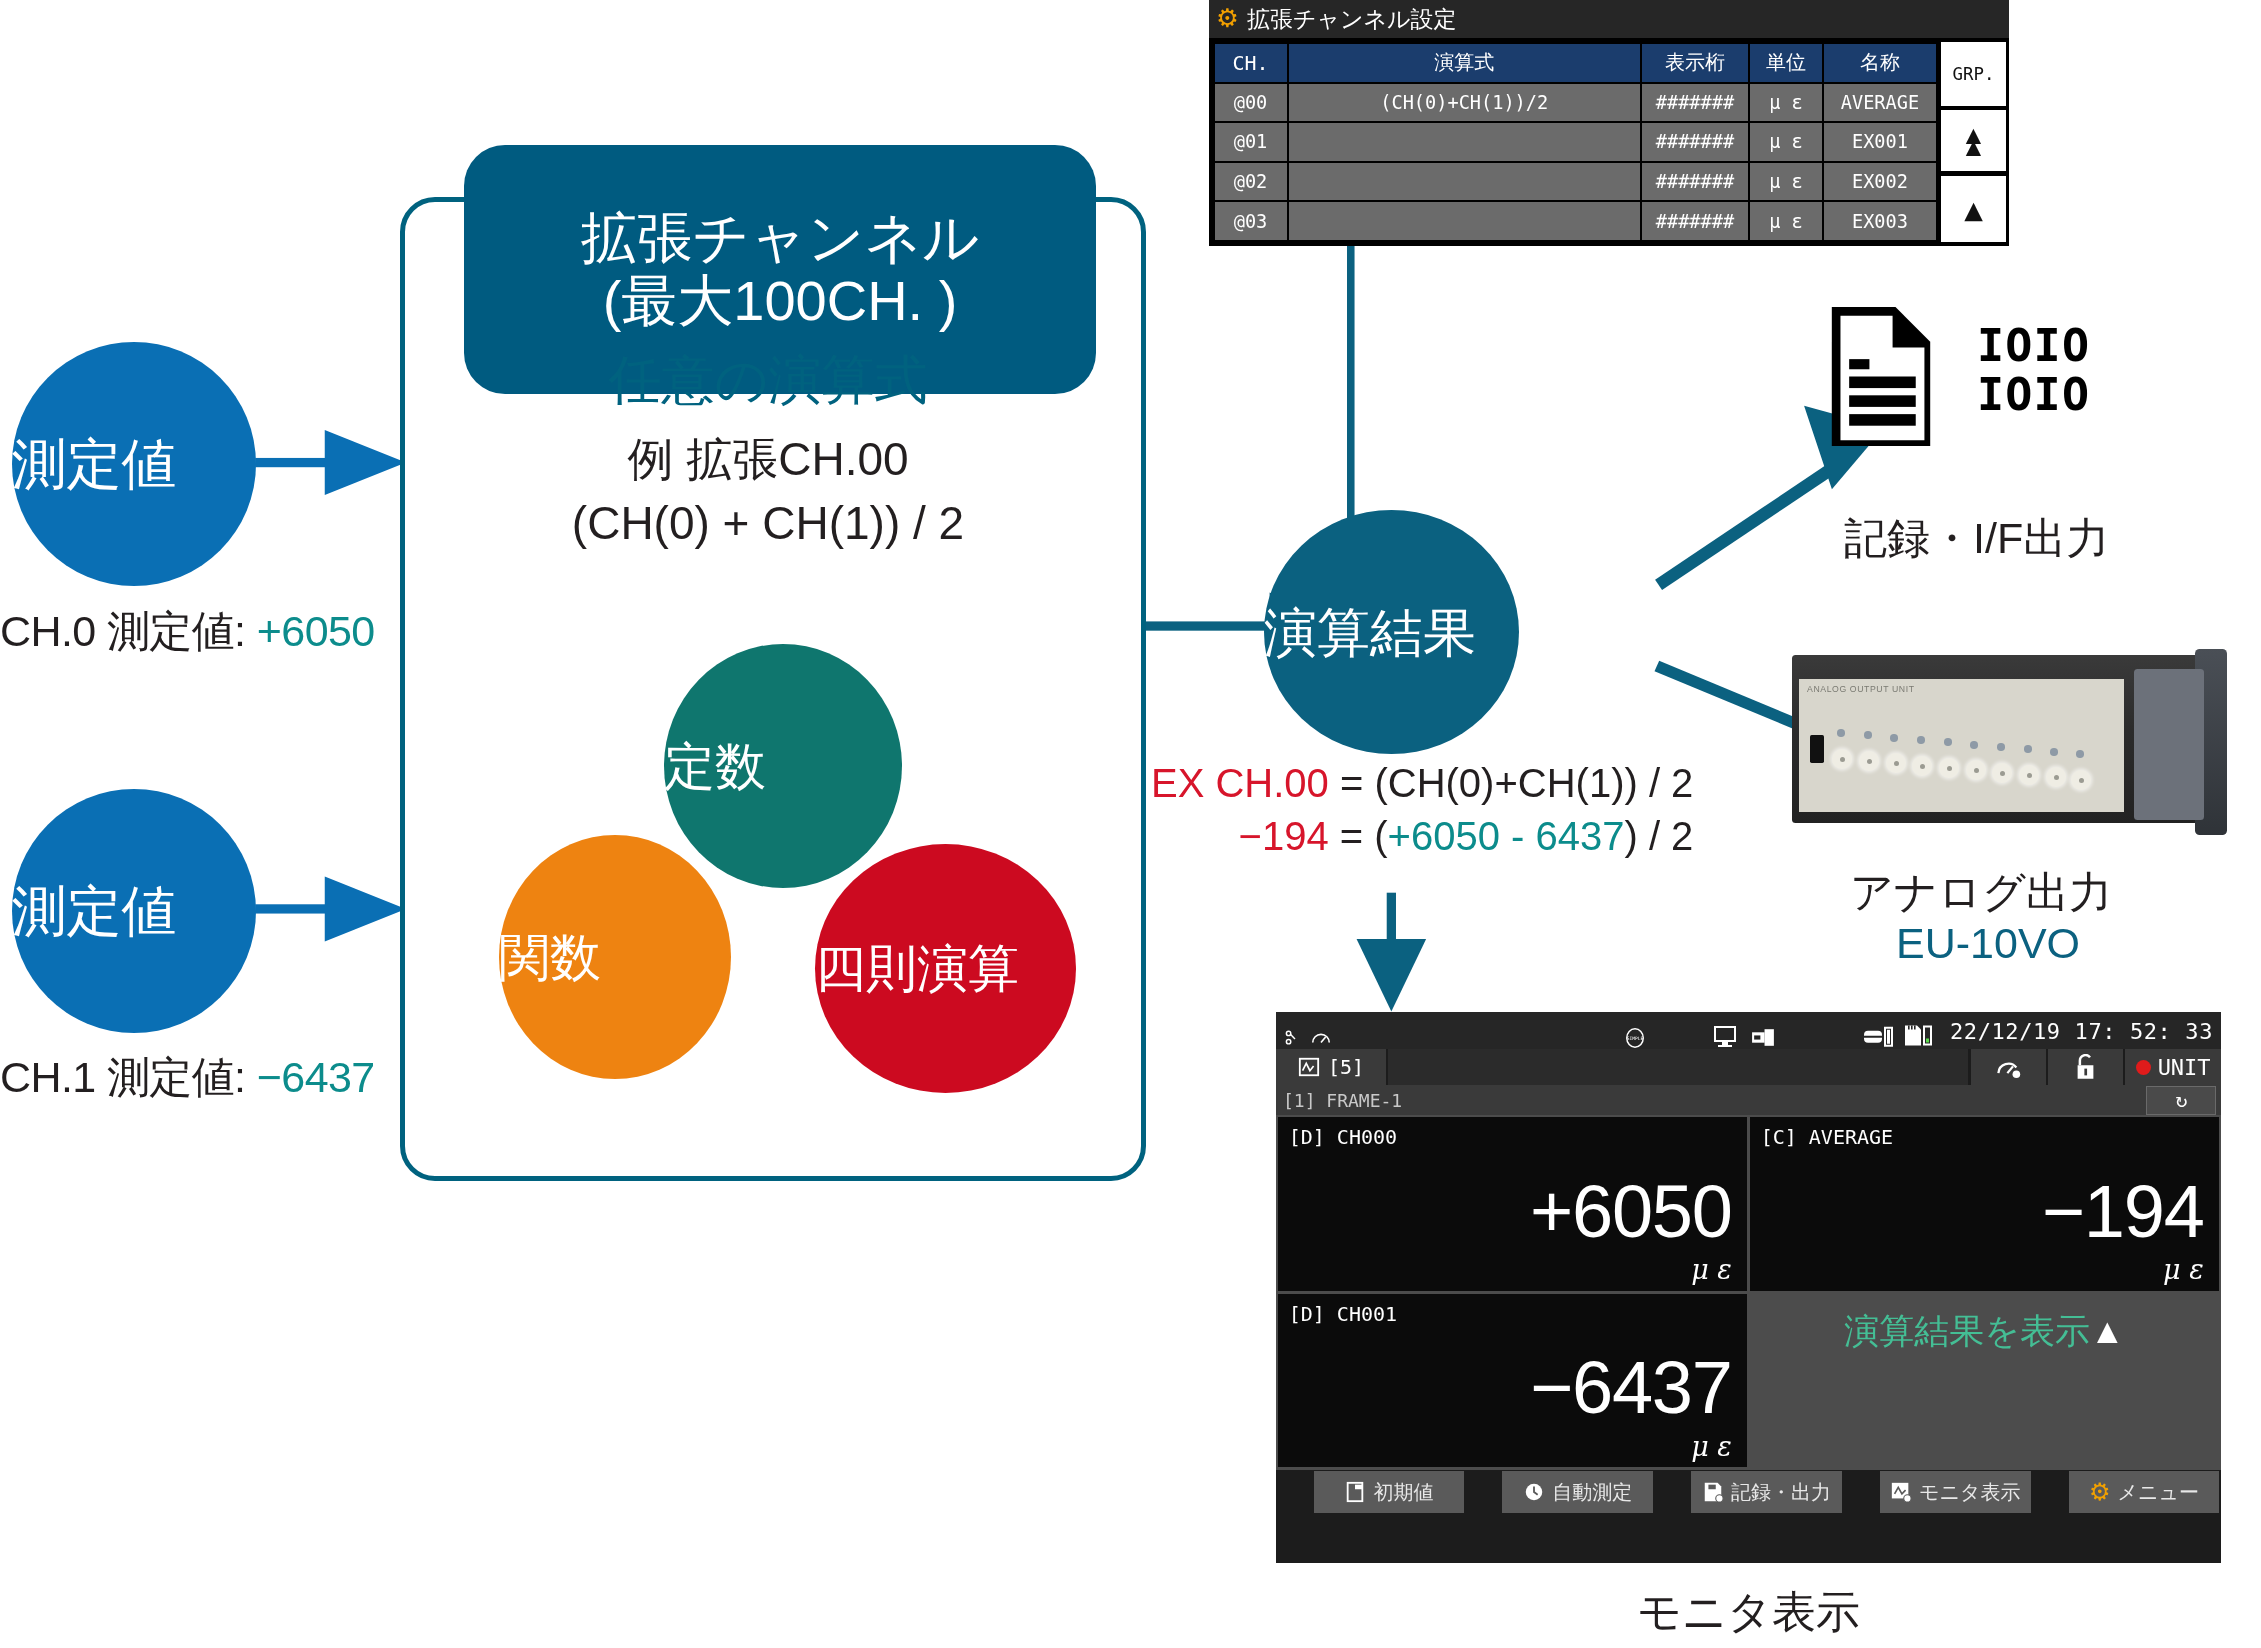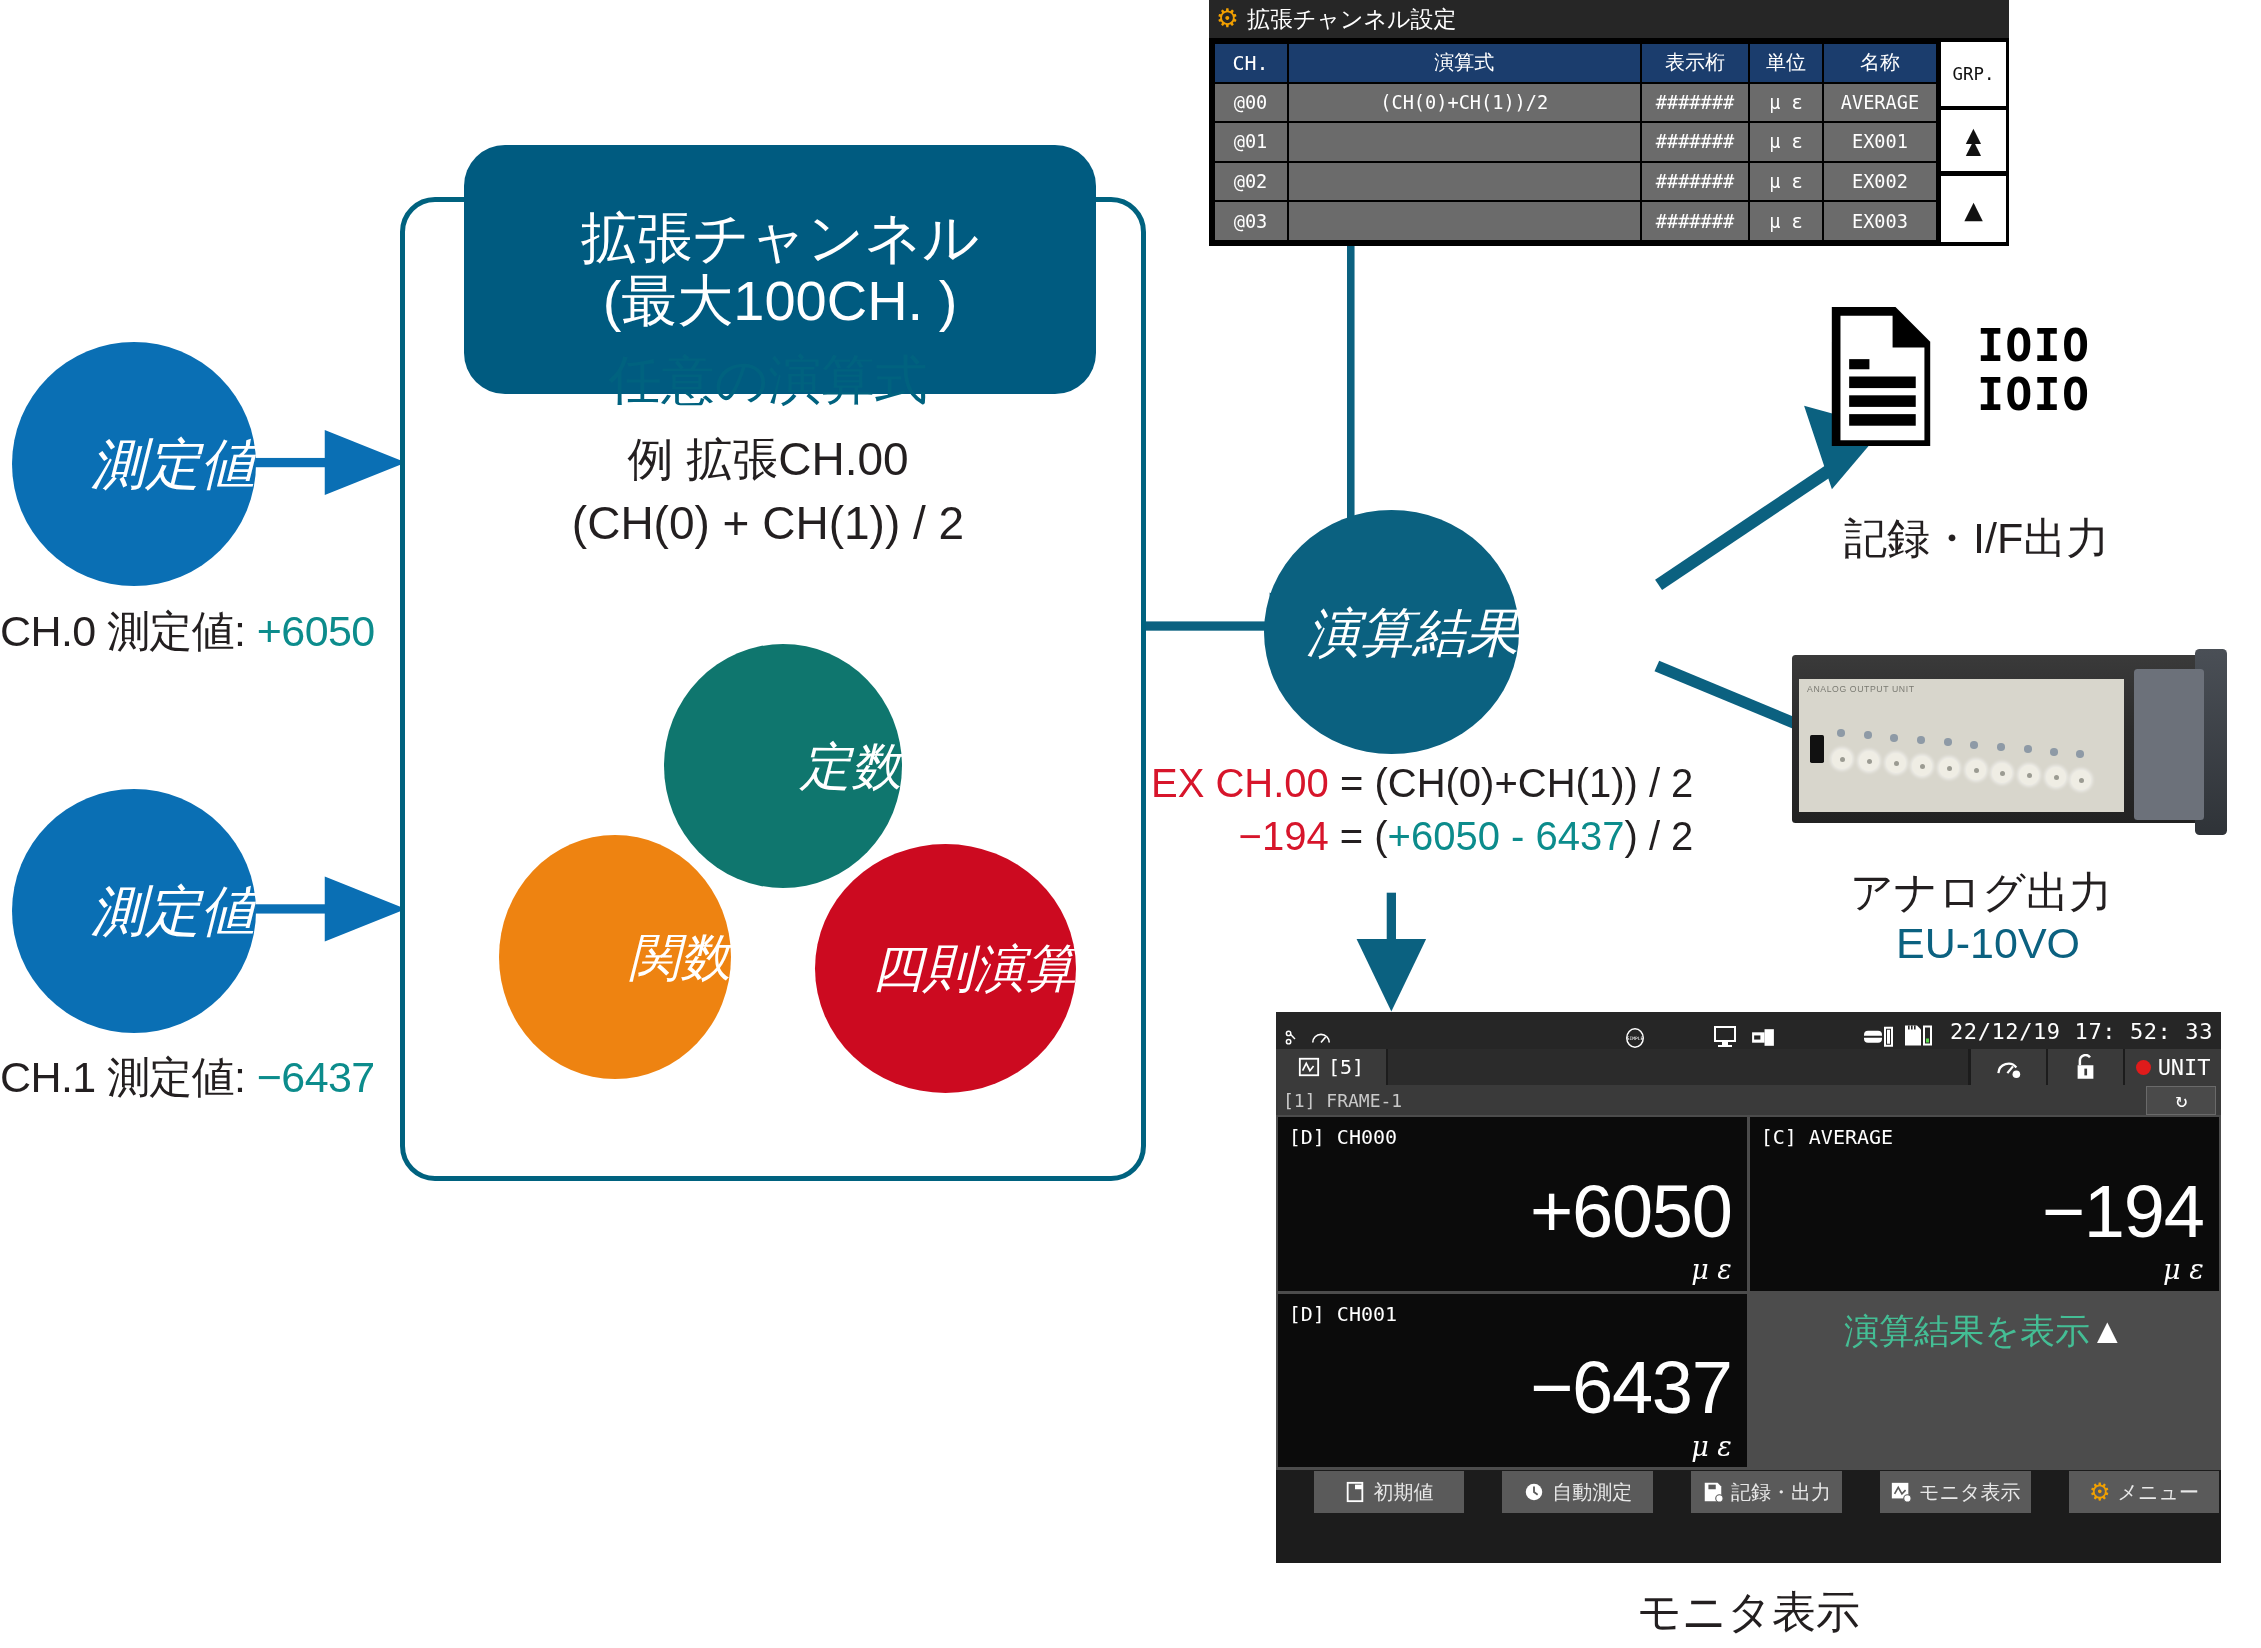--- a/index.html
+++ b/index.html
@@ -1,22 +1,22 @@
 <!DOCTYPE html>
 <html style="font-size:9.3px"><head>
 <meta charset="utf-8">
 <style>
   html,body{margin:0;padding:0;background:#fff;}
   body{width:2261px;height:1648px;position:relative;overflow:hidden;
        font-family:"Liberation Sans","DejaVu Sans",sans-serif;color:#231f20;}
   .abs{position:absolute;}
 
   
-  .circle{border-radius:50%;display:flex;align-items:center;justify-content:flex-end;
-          color:#fff;text-align:center;line-height:1;font-style:italic;}
+  .circle{border-radius:50%;display:flex;align-items:center;justify-content:flex-start;
+          color:#fff;text-align:center;line-height:1;}
 
   
   .meas-circle{background:#0A6FB4;font-size:55px;font-weight:400;}
   .meas-label{font-size:43px;white-space:nowrap;letter-spacing:-0.6px;}
   .val-teal{color:#0C8C8C;}
 
   
   .main-box{border:5.2px solid #00627F;border-radius:35px;background:#fff;}
   .badge{background:#005B80;border-radius:41px;display:flex;flex-direction:column;
          align-items:center;justify-content:center;color:#fff;text-align:center;

